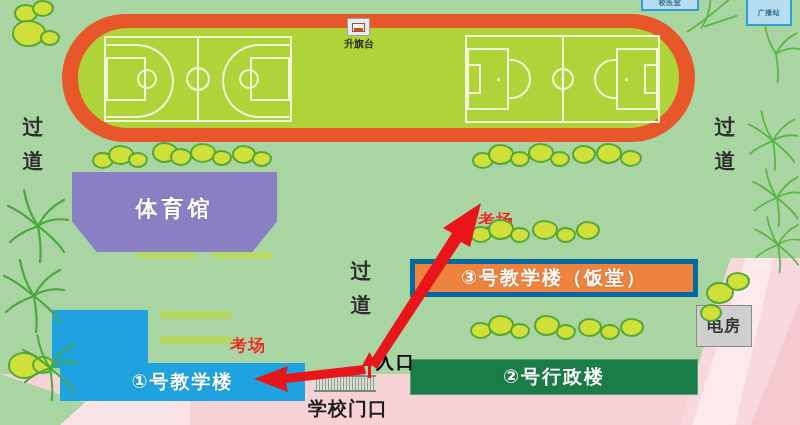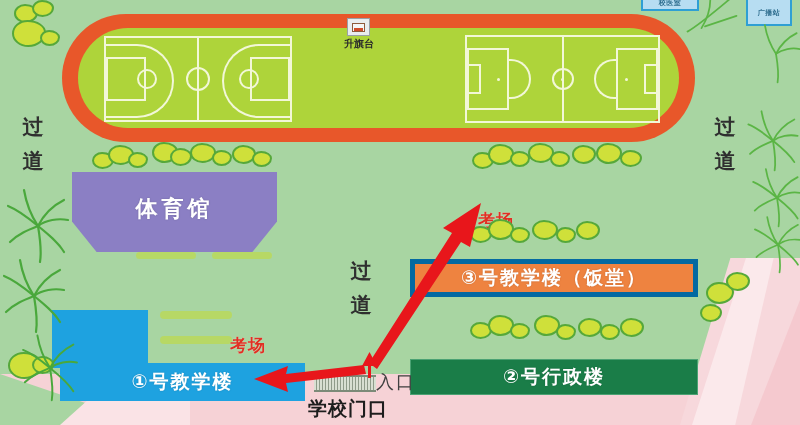--- a/index.html
+++ b/index.html
@@ -286,23 +286,23 @@
     color: #e03023;
     font-weight: bold;
     font-size: 17px;
     letter-spacing: 1px;
     text-shadow: 0 0 1px rgba(255,255,255,.7);
   }
   .kaochang-1 { left: 230px; top: 334px; }
   .kaochang-4 { left: 478px; top: 209px; }
   .entrance-label {
     position: absolute;
-    left: 376px; top: 370px;
-    color: #404040;
-    font-weight: normal;
+    left: 376px; top: 350px;
+    color: #000000;
+    font-weight: bold;
     font-size: 18px;
     letter-spacing: 2px;
   }
   .gate-label {
     position: absolute;
     left: 308px; top: 396px;
     color: #1d1d1d;
     font-weight: bold;
     font-size: 19px;
     letter-spacing: 1px;
@@ -407,20 +407,23 @@
     <span>③号教学楼（饭堂）</span>
   </div>
   <div class="bldg bldg-2">
     <span>②号行政楼</span>
   </div>
   <div class="bldg-1-wrap">
     <div class="bldg-1-top"></div>
     <div class="bldg-1-bot">①号教学楼</div>
   </div>
 
+  <div class="powerhouse">
+    <span>电房</span>
+  </div>
 
   <div class="passage passage-left">
     <span>过</span>
     <span>道</span>
   </div>
   <div class="passage passage-mid">
     <span>过</span>
     <span>道</span>
   </div>
   <div class="passage passage-right">

